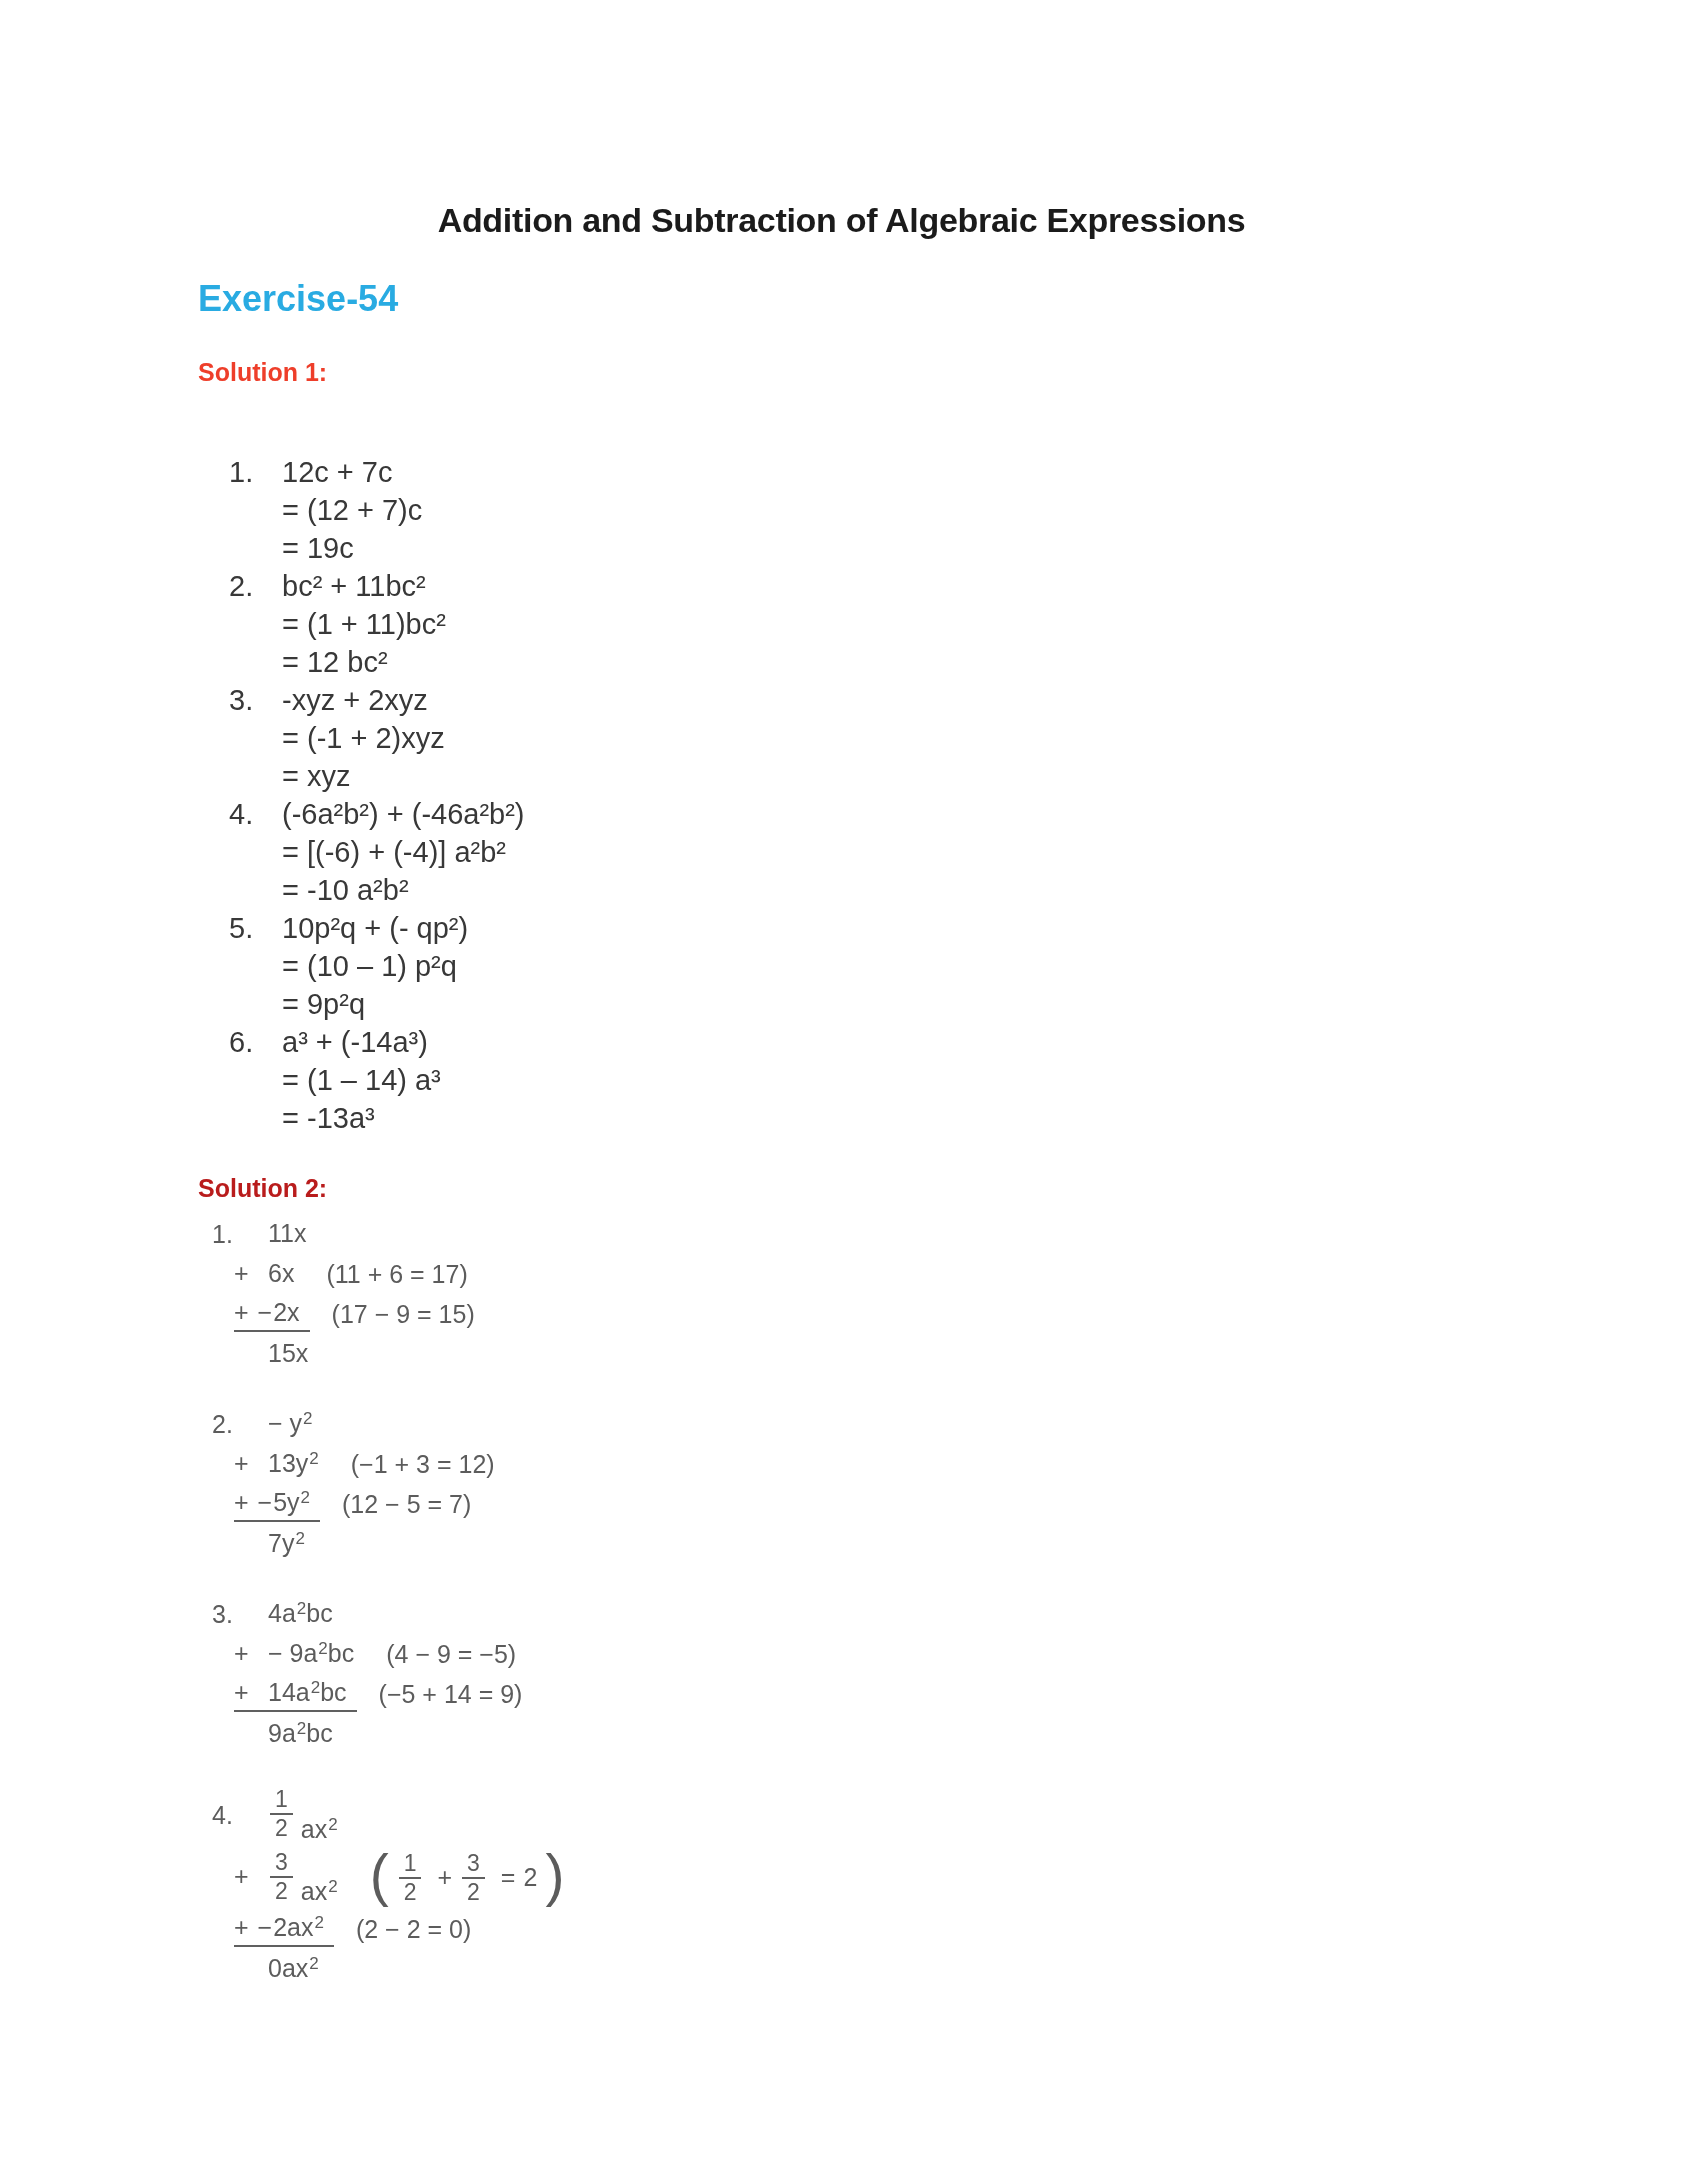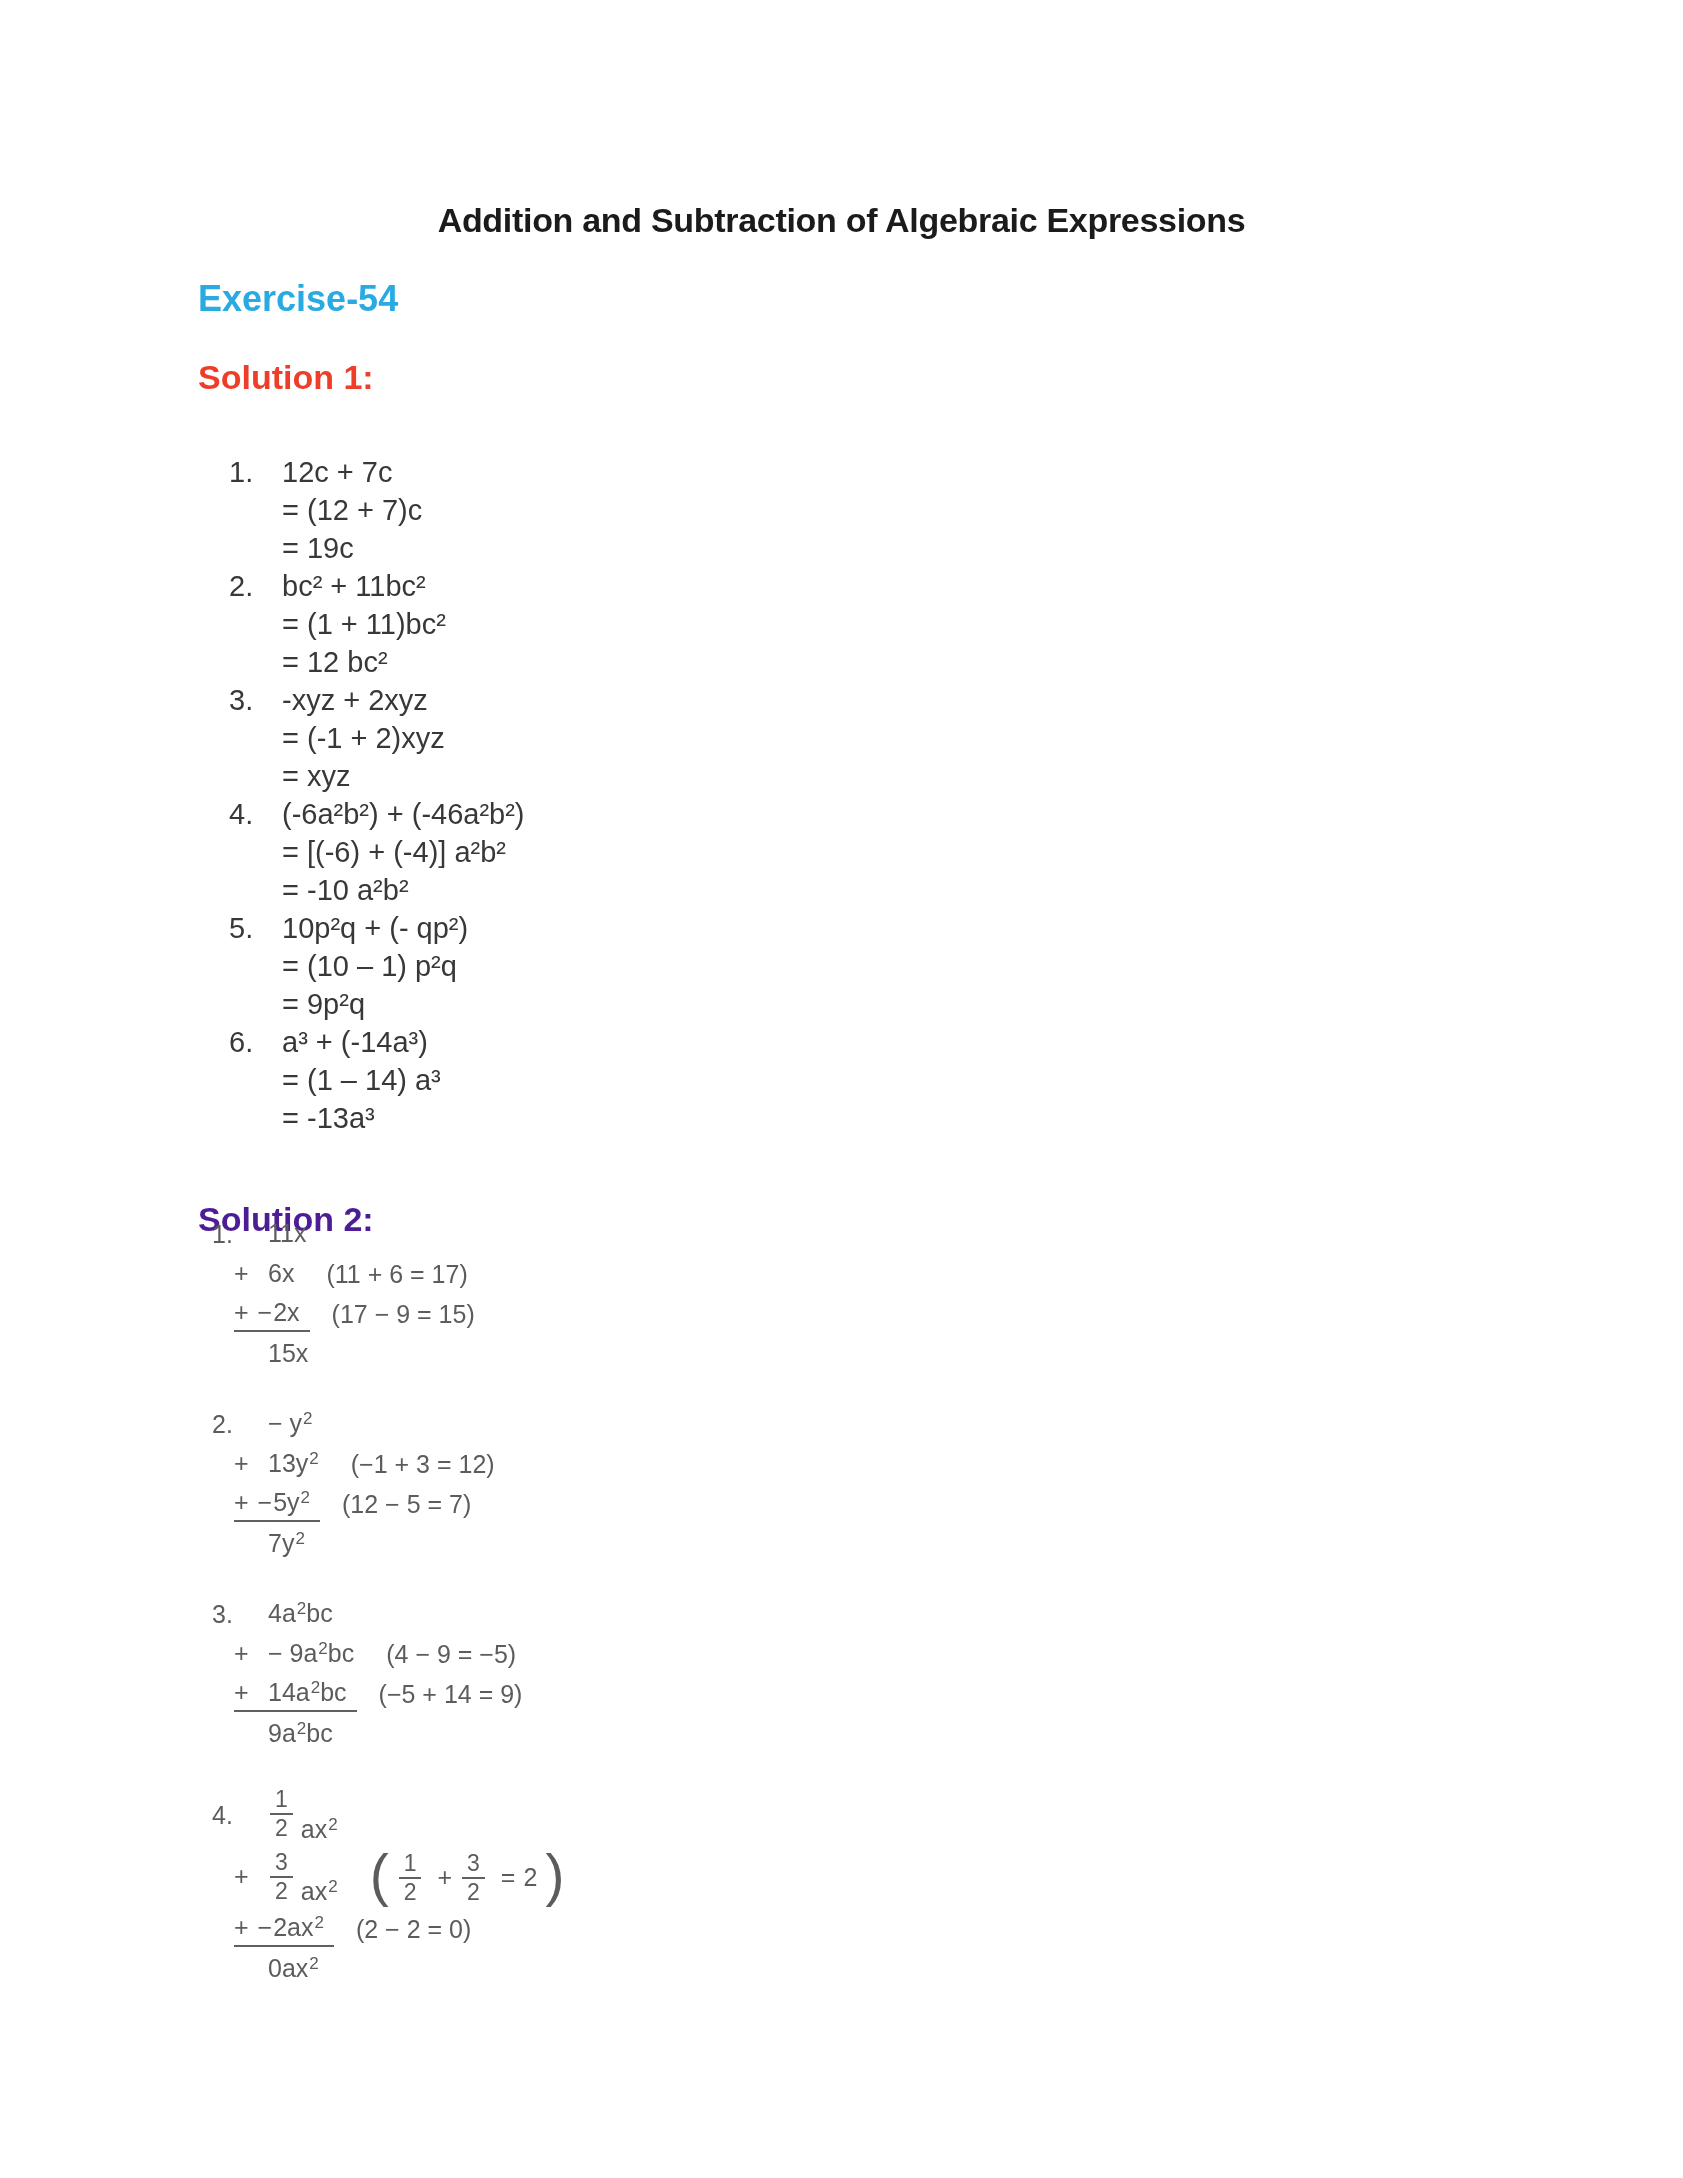--- a/index.html
+++ b/index.html
@@ -24,21 +24,21 @@
   }
   .exercise {
     position:absolute;
     top:278px; left:198px;
     font-size:36px;
     font-weight:bold;
   }
   .sol-head {
     position:absolute;
     left:198px;
-    font-size:34px;
+    font-size:25px;
     font-weight:bold;
   }
   .sol-head.s1 { top:358px; }
   .sol-head.s2 { top:1174px; }
 
   
   .s1-list {
     position:absolute;
     top:453px; left:198px;
     color:#383838;
@@ -140,21 +140,21 @@
         <div class="s1-line"><span class="s1-num">5.</span><span>10p²q + (- qp²)</span></div>
         <div class="s1-line">= (10 – 1) p²q</div>
         <div class="s1-line">= 9p²q</div>
       </div>
       <div class="s1-problem">
         <div class="s1-line"><span class="s1-num">6.</span><span>a³ + (-14a³)</span></div>
         <div class="s1-line">= (1 – 14) a³</div>
         <div class="s1-line">= -13a³</div>
       </div>
     </div>
-  <div class="sol-head s2" id="s2head" style="color: #4c1d95; margin-top: 26px;">Solution 2:</div>
+  <div class="sol-head s2" id="s2head" style="color: #b91c1c;">Solution 2:</div>
   <div class="work">
       <div class="work-problem">
         <div class="work-row">
           <span class="work-num">1.</span>
           <span class="work-group">
             <span class="work-op"></span>
             <span class="work-term">
               <span class="seg-text">11x</span>
             </span>
           </span>

